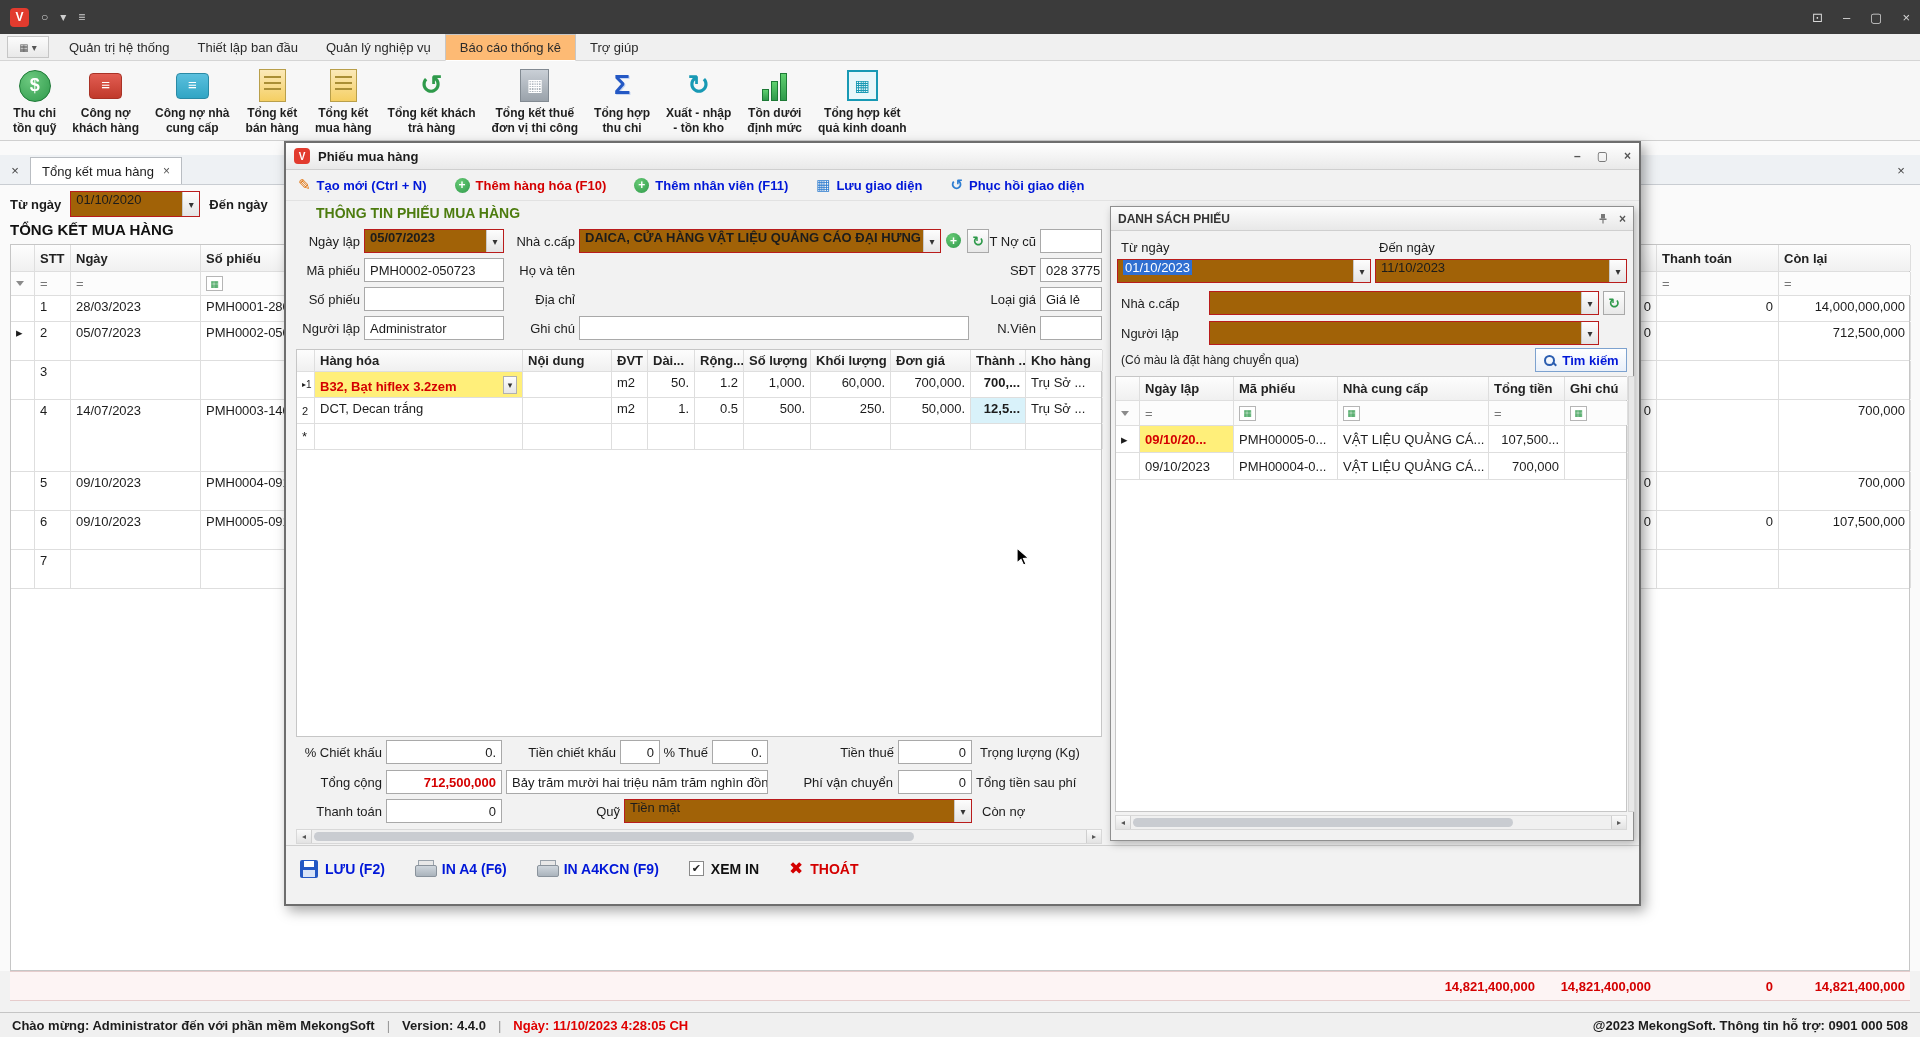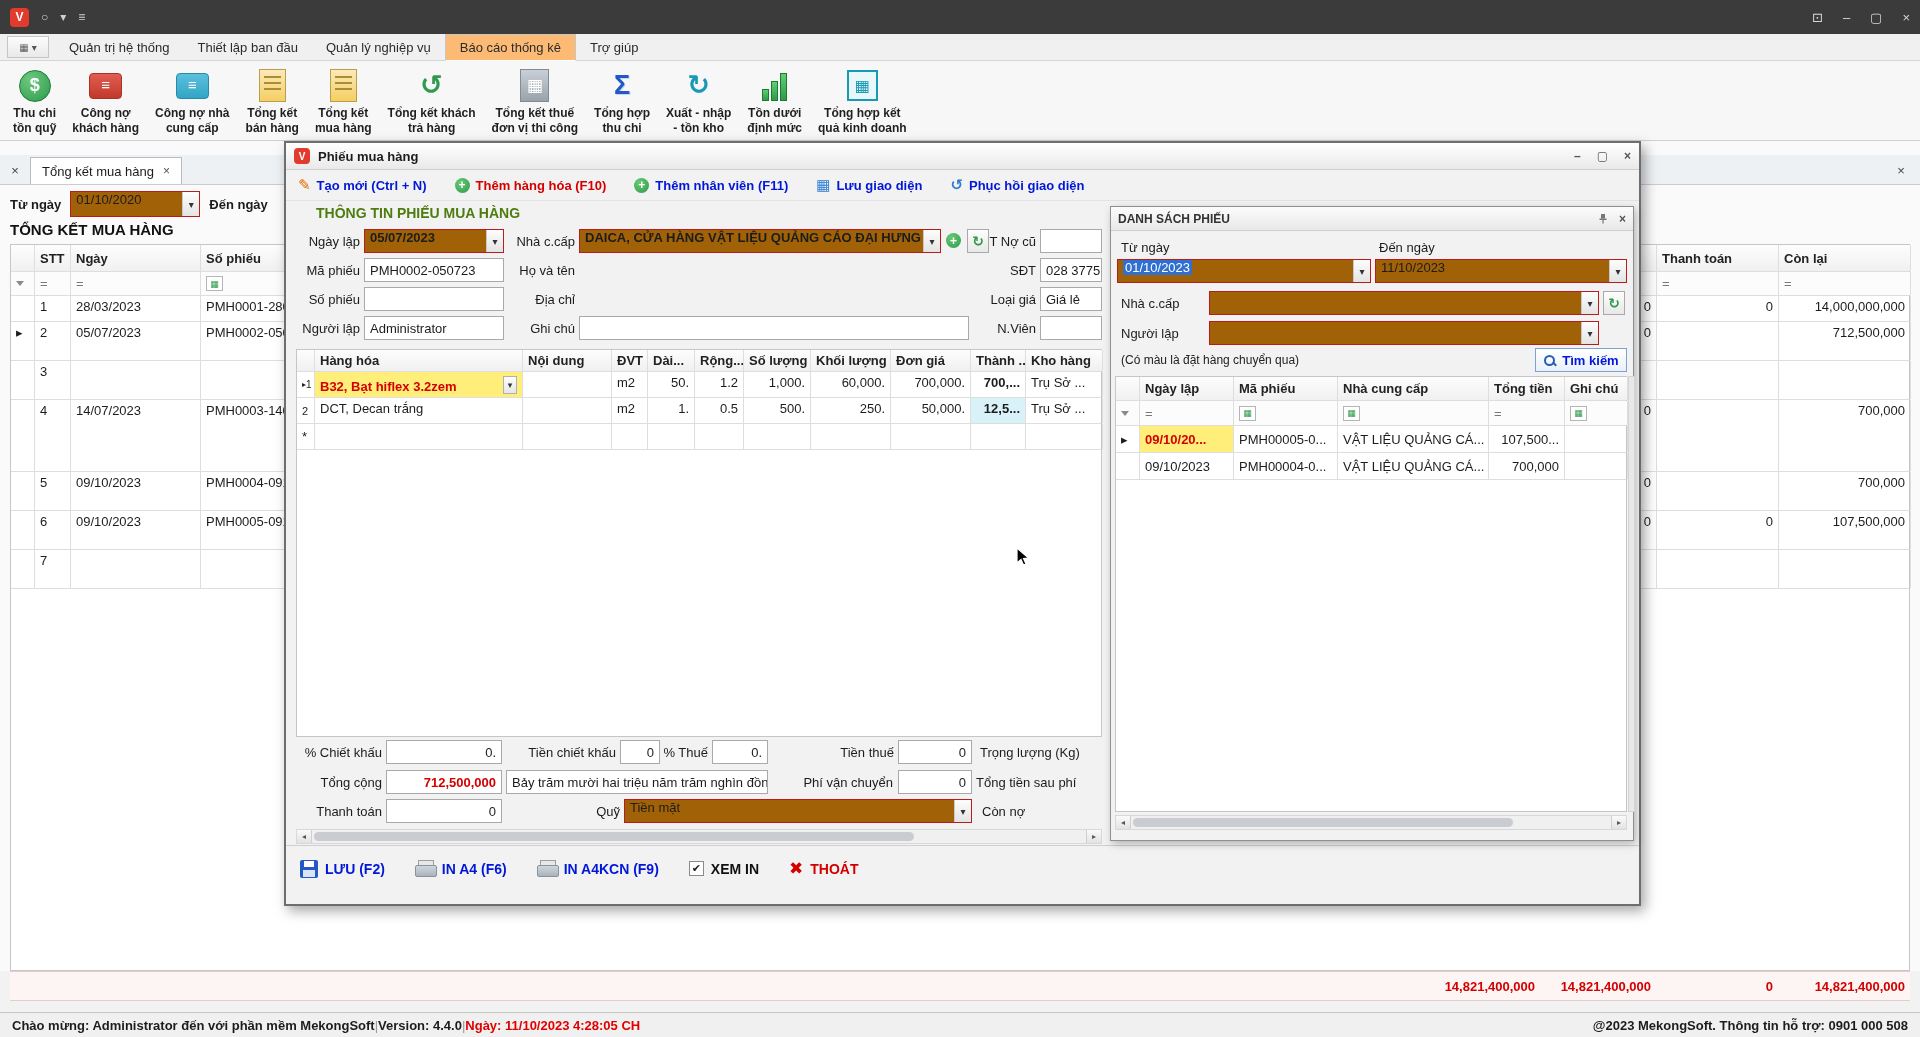--- a/index.html
+++ b/index.html
@@ -57,21 +57,21 @@
 .ghead .gcell{background:linear-gradient(#fdfdfd,#f0f0f0);font-weight:bold;align-items:center;color:#222}
 .gfilter .gcell{background:#fcfcfc;color:#777;align-items:center}
 .num2{justify-content:flex-end;text-align:right}
 .ell{text-overflow:ellipsis}
 .fib{width:17px;height:15px;border:1px solid #b5b5b5;background:#fff;display:flex;align-items:center;justify-content:center;font-size:9px;color:#2f9a4b}
 .funnel{width:0;height:0;border-left:4px solid transparent;border-right:4px solid transparent;border-top:5px solid #8a8a8a}
 .mc0{width:24px}.mc1{width:36px}.mc2{width:130px}.mc3{width:780px}.mc4{width:560px}.mc5{width:116px}.mc6{width:122px}.mc7{width:132px}
 .totals{left:10px;top:971px;width:1900px;height:30px;background:#fdf4f4;border-top:1px solid #e6cccc;border-bottom:1px solid #e6cccc;display:flex;align-items:center;font-weight:bold;color:#d40000;font-size:13px}
 .totals .tcell{padding:0 5px;text-align:right;flex-shrink:0}
 
-.statusbar{left:0;top:1012px;width:1920px;height:25px;background:#f0f0f0;border-top:1px solid #c5c5c5;display:flex;align-items:center;padding:0 12px;font-weight:bold;font-size:13px}
+.statusbar{left:0;top:1012px;width:1920px;height:25px;background:#f0f0f0;border-top:1px solid #c5c5c5;display:flex;align-items:center;padding:0 12px;gap:12px;font-weight:bold;font-size:13px}
 .sb-sep{color:#999;font-weight:normal}
 .sb-date{color:#e00000}
 .sb-right{margin-left:auto}
 
 .dialog{left:284px;top:141px;width:1357px;height:765px;background:#f2f2f2;border:2px solid #6e6e6e;box-shadow:4px 5px 12px rgba(0,0,0,.35)}
 .dlg-title{height:27px;background:linear-gradient(#ffffff,#e9e9e9);border-bottom:1px solid #cfcfcf;display:flex;align-items:center;padding:0 8px;gap:8px;font-weight:bold;font-size:13px}
 .dlg-controls{margin-left:auto;display:flex;gap:16px;color:#555;font-size:12px}
 .dlg-toolbar{height:31px;display:flex;align-items:center;padding:0 12px;gap:28px;border-bottom:1px solid #e2e2e2}
 .tbi{display:flex;align-items:center;gap:6px;font-weight:bold;font-size:13px;color:#0017d8}
 .tbi.red{color:#d40000}

